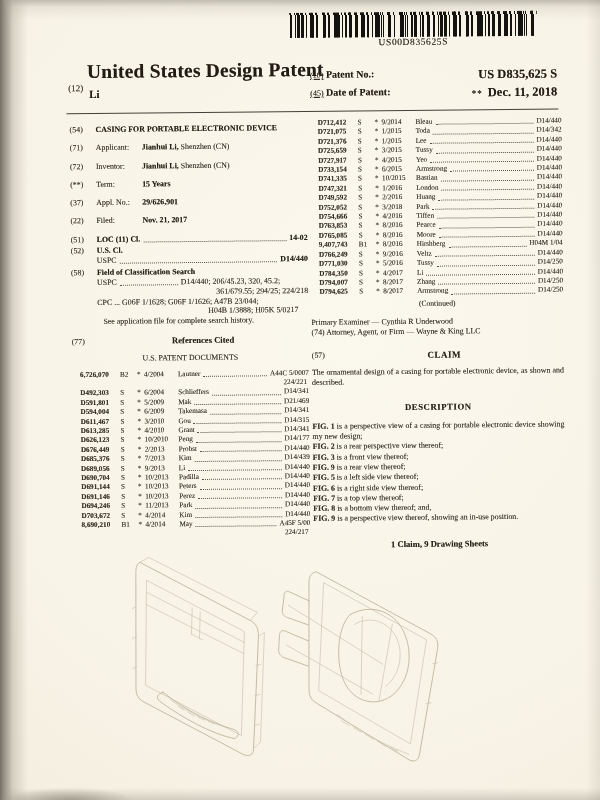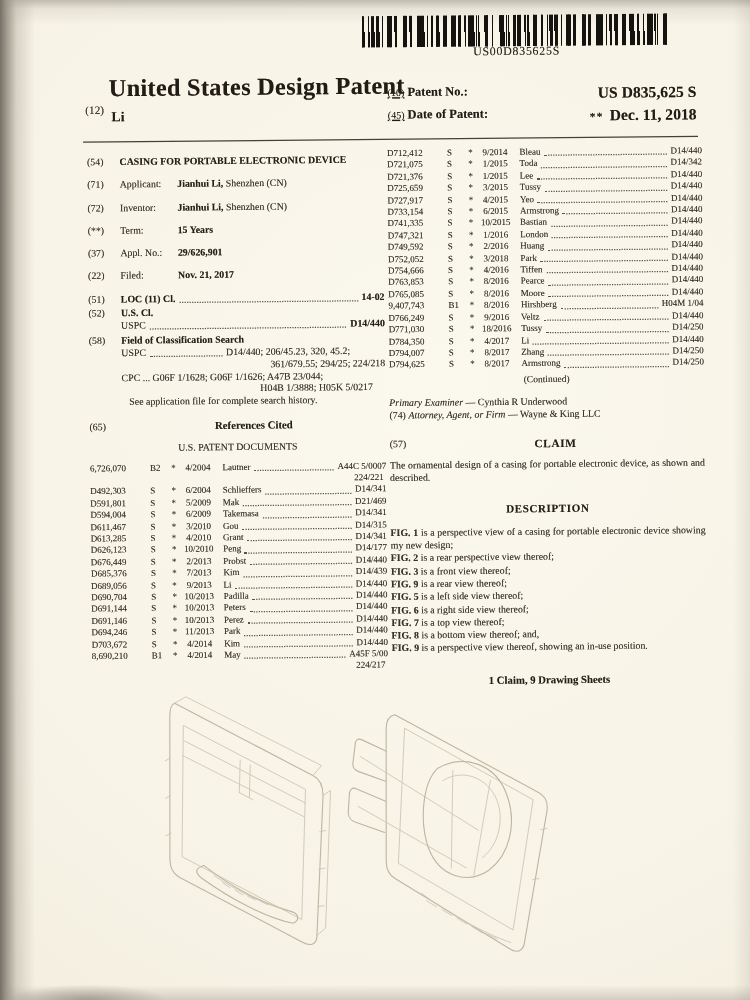--- a/index.html
+++ b/index.html
@@ -47,30 +47,30 @@
   .fval{flex:1;}
   .leader{flex:1;border-bottom:1px dotted #5a5347;margin:0 3px 2px 3px;min-width:12px;}
   .leader.fix{flex:none;width:58px;}
   .indent{margin-left:26px;}
   .right-al{text-align:right;}
   .center{text-align:center;}
   .refs-head{margin:9px 0 3px;font-weight:bold;font-size:8.6px;color:#241f17;}
   .refs-sub{margin:0 0 7px;font-size:7.9px;}
   
   .ref-row{display:flex;font-size:7.2px;line-height:9.4px;}
-  .r-no{width:45px;flex:none;text-align:left;}
+  .r-no{width:45px;flex:none;text-align:center;font-weight:bold;}
   .r-kind{width:17px;flex:none;margin-left:3px;}
   .r-star{width:7px;flex:none;}
-  .r-date{width:29px;flex:none;text-align:center;margin-right:5px;}
+  .r-date{width:29px;flex:none;text-align:left;margin-right:5px;}
   .r-cls{flex:none;}
   .ref-l2{font-size:7.2px;line-height:9.4px;text-align:right;padding-right:2px;}
   .continued{text-align:center;font-size:7.6px;margin:2px 0 8px;}
   
   .exam{margin-top:2px;}
-  .ital{font-style:italic;}
+  .ital{}
   .claim-head{display:flex;margin:13px 0 7px;}
   .claim-title{flex:1;text-align:center;font-weight:bold;font-size:9px;letter-spacing:.5px;color:#241f17;}
   .just{text-align:justify;}
   .desc-title{text-align:center;font-weight:bold;font-size:8.8px;letter-spacing:.5px;margin:15px 0 9px;color:#241f17;}
   .fig-line{text-align:justify;line-height:10.3px;}
   .sheets-footer{text-align:center;font-weight:bold;font-size:8.6px;margin-top:15px;color:#241f17;}
   
   .drawings{left:90px;top:545px;width:470px;height:255px;}
   .drawings path, .drawings line{fill:none;stroke:#beb6a0;stroke-width:.9;stroke-linecap:round;stroke-linejoin:round;}
   .drawings .lite{stroke:#ccc5b2;stroke-width:.7;}
@@ -165,21 +165,21 @@
         <span>USPC</span>
         <span class="leader fix"></span>
         <span>D14/440; 206/45.23, 320, 45.2;</span>
       </div>
       <div class="right-al">361/679.55; 294/25; 224/218</div>
       <div class="indent">CPC ... G06F 1/1628; G06F 1/1626; A47B 23/044;</div>
       <div class="right-al" style="padding-right:10px;">H04B 1/3888; H05K 5/0217</div>
       <div class="indent" style="margin-left:32px;">See application file for complete search history.</div>
 
       <div class="field" style="margin:10px 0 0;">
-        <span class="fnum">(65)</span>
+        <span class="fnum">(77)</span>
         <span class="fval center refs-head" style="margin:0;">References Cited</span>
       </div>
       <div class="center refs-sub" style="margin-top:7px;">U.S. PATENT DOCUMENTS</div>
 
       <div>
 
           <div>
             <div class="ref-row">
               <span class="r-no">6,726,070</span>
               <span class="r-kind">B2</span>
@@ -585,21 +585,21 @@
               <span class="r-cls">D14/440</span>
             </div>
 
           </div>
 
           <div>
             <div class="ref-row">
               <span class="r-no">D771,030</span>
               <span class="r-kind">S</span>
               <span class="r-star">*</span>
-              <span class="r-date">18/2016</span>
+              <span class="r-date">5/2016</span>
               <span>Tussy</span>
               <span class="leader"></span>
               <span class="r-cls">D14/250</span>
             </div>
 
           </div>
 
           <div>
             <div class="ref-row">
               <span class="r-no">D784,350</span>

